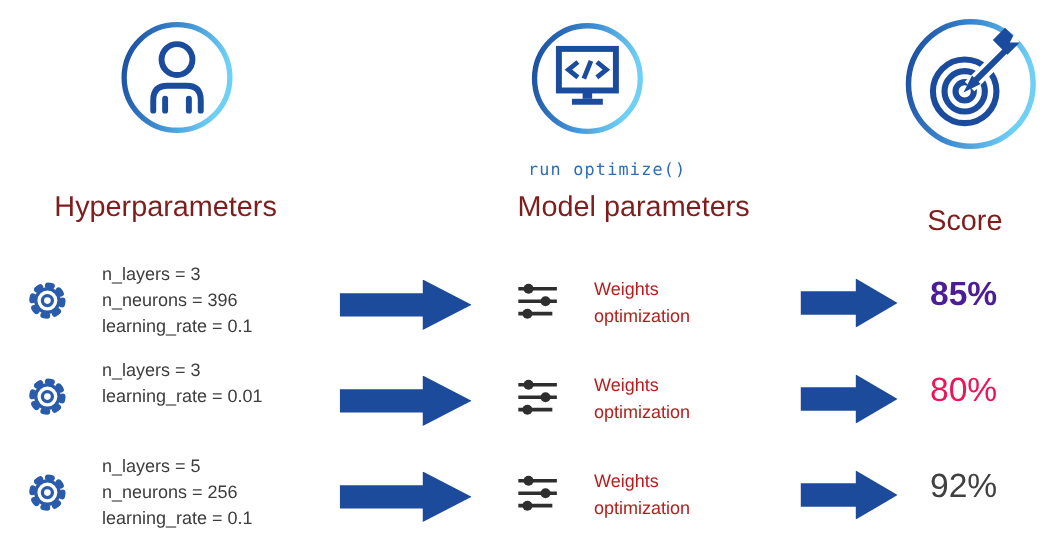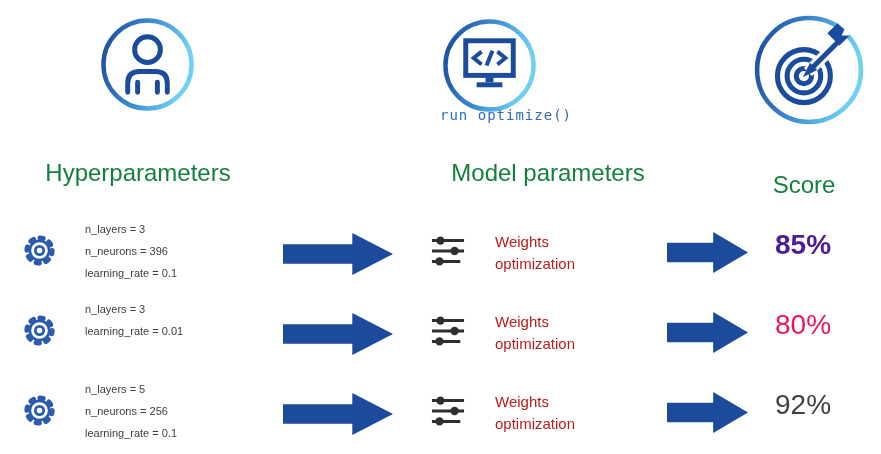--- a/index.html
+++ b/index.html
@@ -5,41 +5,41 @@
   html,body{margin:0;padding:0;background:#ffffff;}
   #canvas{
     position:relative;width:881px;height:454px;background:#ffffff;
     font-family:"Liberation Sans",sans-serif;overflow:hidden;
   }
 
   
   .top-icon{position:absolute;}
 
   .caption{
-    position:absolute;left:421px;top:107px;width:170px;text-align:center;
+    position:absolute;left:421px;top:134px;width:170px;text-align:center;
     font-family:"DejaVu Sans Mono","Liberation Mono",monospace;
     font-size:14px;letter-spacing:1px;color:#2e6db6;white-space:nowrap;
   }
 
   .col-title{
     position:absolute;top:159px;transform:translateX(-50%);
-    font-size:24px;color:#15803d;white-space:nowrap;font-weight:400;
+    font-size:24px;color:#7f1d1d;white-space:nowrap;font-weight:400;
   }
   #title-hyper{left:138px;}
-  #title-model{left:548px;}
+  #title-model{left:528px;}
   #title-score{left:804px;margin-top:12px;}
 
   .flow-row{position:absolute;left:0;width:881px;height:66px;}
   #row-0{top:218px;}
   #row-1{top:298px;}
   #row-2{top:378px;padding-left:36px;}
 
   .gear{position:absolute;left:21px;top:14px;width:37px;height:37px;}
   .param-block{
-    position:absolute;left:85px;top:0;font-size:11px;line-height:22px;
+    position:absolute;left:85px;top:0;font-size:15px;line-height:22px;
     color:#3d3d3d;white-space:nowrap;
   }
   .arrow{
     position:absolute;background:#1c4b9c;
   }
   .arrow-big{
     left:283px;top:15px;width:110px;height:42px;
     clip-path:polygon(0 27%,63% 27%,63% 0,100% 50%,63% 100%,63% 73%,0 73%);
   }
   .arrow-small{

